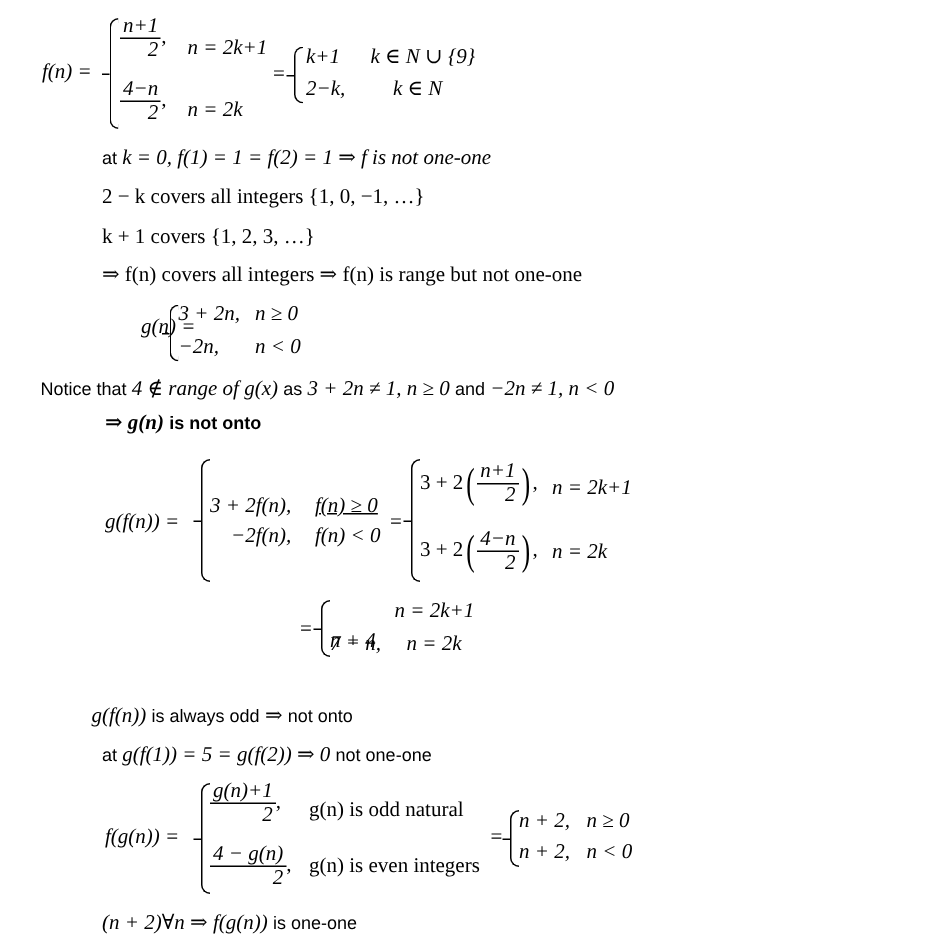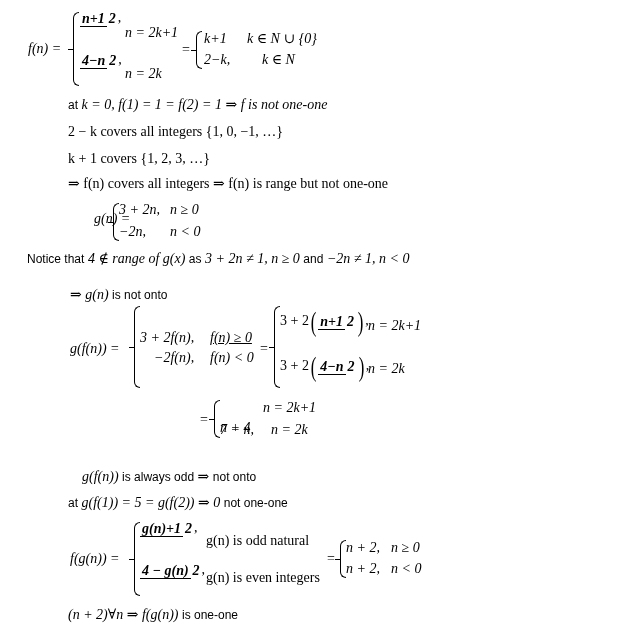--- a/index.html
+++ b/index.html
@@ -1,20 +1,20 @@
 <!DOCTYPE html>
 <html><head>
 <meta charset="utf-8">
 <style>
   html, body { margin:0; padding:0; background:#ffffff; }
   body { width:622px; height:627px; position:relative; overflow:hidden; color:#000; }
   .m { font-family: "Liberation Serif", "DejaVu Serif", serif; font-size:14px; position:absolute; white-space:nowrap; line-height:16px; }
   .t { font-family: "Liberation Sans", "DejaVu Sans", sans-serif; font-size:12px; }
   .i { font-style:italic; }
-  .frac { display:inline-flex; flex-direction:row; align-items:flex-start; vertical-align:middle; line-height:15px;font-weight:bold; }
+  .frac { display:inline-flex; flex-direction:column; align-items:flex-end; vertical-align:middle; line-height:15px; }
   .frac .num { border-bottom:1px solid #000; padding:0 2px; }
   .frac .den { padding:0 2px; }
   .brace { position:absolute; border:1px solid #000; border-right:none; border-radius:6px 0 0 6px; width:5px; }
   .brace::after { content:""; position:absolute; left:-6px; top:50%; width:5px; height:1px; background:#000; }
   .paren { display:inline-block; vertical-align:middle; font-size:28px; line-height:30px; transform:scaleX(0.6); }
 </style>
 </head>
 <body>
 
 <div>
@@ -32,21 +32,21 @@
     <span class="m" style="left:80px;top:52px;">
       <span class="frac i">
           <span class="num">4−n</span>
           <span class="den">2</span>
         </span>,
     </span>
     <span class="m i" style="left:125px;top:66px;">n = 2k</span>
     <span class="m" style="left:182px;top:42px;">=</span>
     <div class="brace" style="left:196px;top:31px;height:36px;"></div>
     <span class="m i" style="left:204px;top:31px;">k+1</span>
-    <span class="m i" style="left:247px;top:31px;">k ∈ N ∪ {0}</span>
+    <span class="m i" style="left:247px;top:31px;">k ∈ N ∪ {9}</span>
     <span class="m i" style="left:204px;top:52px;">2−k,</span>
     <span class="m i" style="left:262px;top:52px;">k ∈ N</span>
   </div>
 
   <div style="position:absolute;left:68px;top:97px;" class="m">
     <span class="t">at</span>
     <span class="i">k = 0, f(1) = 1 = f(2) = 1 ⇒ f is not one-one</span>
   </div>
 
   <div class="m" style="left:68px;top:124px;">2 − k covers all integers {1, 0, −1, …}</div>
@@ -64,21 +64,21 @@
 
   <div class="m" style="left:27px;top:251px;">
     <span class="t">Notice that</span>
     <span class="i">4 ∉  range of g(x)</span>
     <span class="t">as</span>
     <span class="i">3 + 2n ≠ 1, n ≥ 0</span>
     <span class="t">and</span>
     <span class="i">−2n ≠ 1, n &lt; 0</span>
   </div>
 
-  <div class="m" style="left:70px;top:287px;">
+  <div class="m" style="left:70px;top:274px;font-weight:bold;">
     <span class="i">⇒ g(n)</span>
     <span class="t">is not onto</span>
   </div>
 
   <div>
     <span class="m i" style="left:70px;top:341px;">g(f(n)) =</span>
     <div class="brace" style="left:134px;top:306px;height:80px;"></div>
     <span class="m i" style="left:140px;top:330px;">3 + 2f(n),</span>
     <span class="m i" style="left:210px;top:330px;text-decoration:underline;">f(n) ≥ 0</span>
     <span class="m i" style="left:140px;top:350px;margin-left:14px;">−2f(n),</span>
@@ -103,21 +103,21 @@
 
   <div>
     <span class="m" style="left:200px;top:412px;">=</span>
     <div class="brace" style="left:214px;top:400px;height:36px;"></div>
     <span class="m i" style="left:220px;top:420px;">n + 4</span>
     <span class="m i" style="left:263px;top:400px;">n = 2k+1</span>
     <span class="m i" style="left:220px;top:422px;font-style:italic;">7 − n,</span>
     <span class="m i" style="left:271px;top:422px;">n = 2k</span>
   </div>
 
-  <div class="m" style="left:82px;top:469px;">
+  <div class="m" style="left:61px;top:469px;">
     <span class="i">g(f(n))</span>
     <span class="t">is always odd</span>
     <span>⇒</span>
     <span class="t">not onto</span>
   </div>
 
   <div class="m" style="left:68px;top:495px;">
     <span class="t">at</span>
     <span class="i">g(f(1)) = 5 = g(f(2)) ⇒ 0</span>
     <span class="t">not one-one</span>

